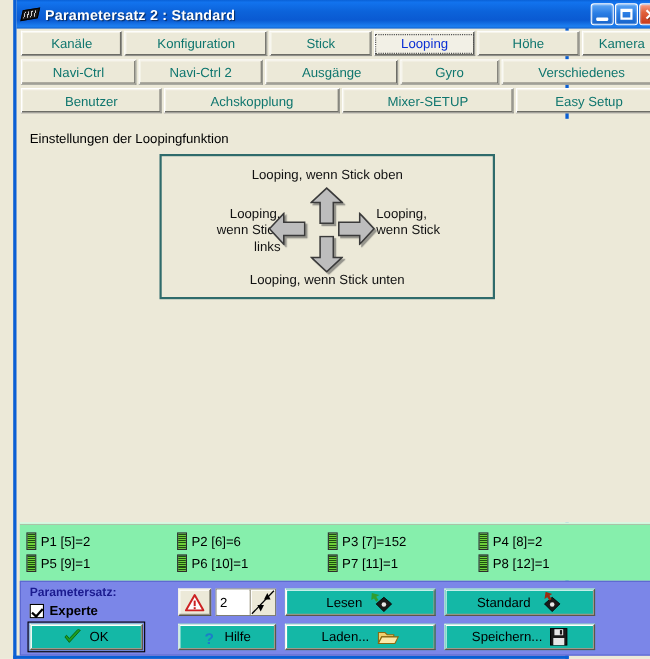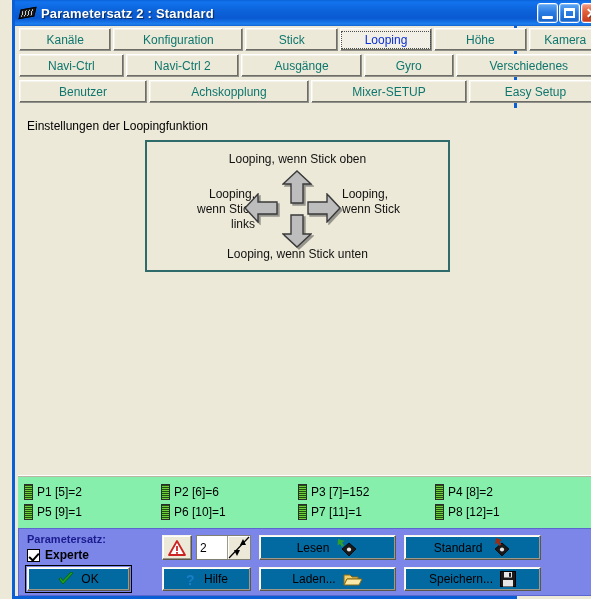--- a/index.html
+++ b/index.html
@@ -314,21 +314,21 @@
   }
   .experte-text {
     font-size: 12px;
     font-weight: bold;
     color: #000;
   }
 
   .btn {
     position: absolute;
     box-sizing: border-box;
-    background: #0369a1;
+    background: #14b8a6;
     border: 1px solid #000000;
     border-color: #f7f5ec #5a574b #5a574b #f7f5ec;
     box-shadow: inset -1px -1px 0 #9d9a8c, inset 1px 1px 0 #ffffff;
     font-size: 12px;
     color: #000;
     display: flex;
     align-items: center;
     justify-content: center;
     gap: 7px;
     cursor: default;

